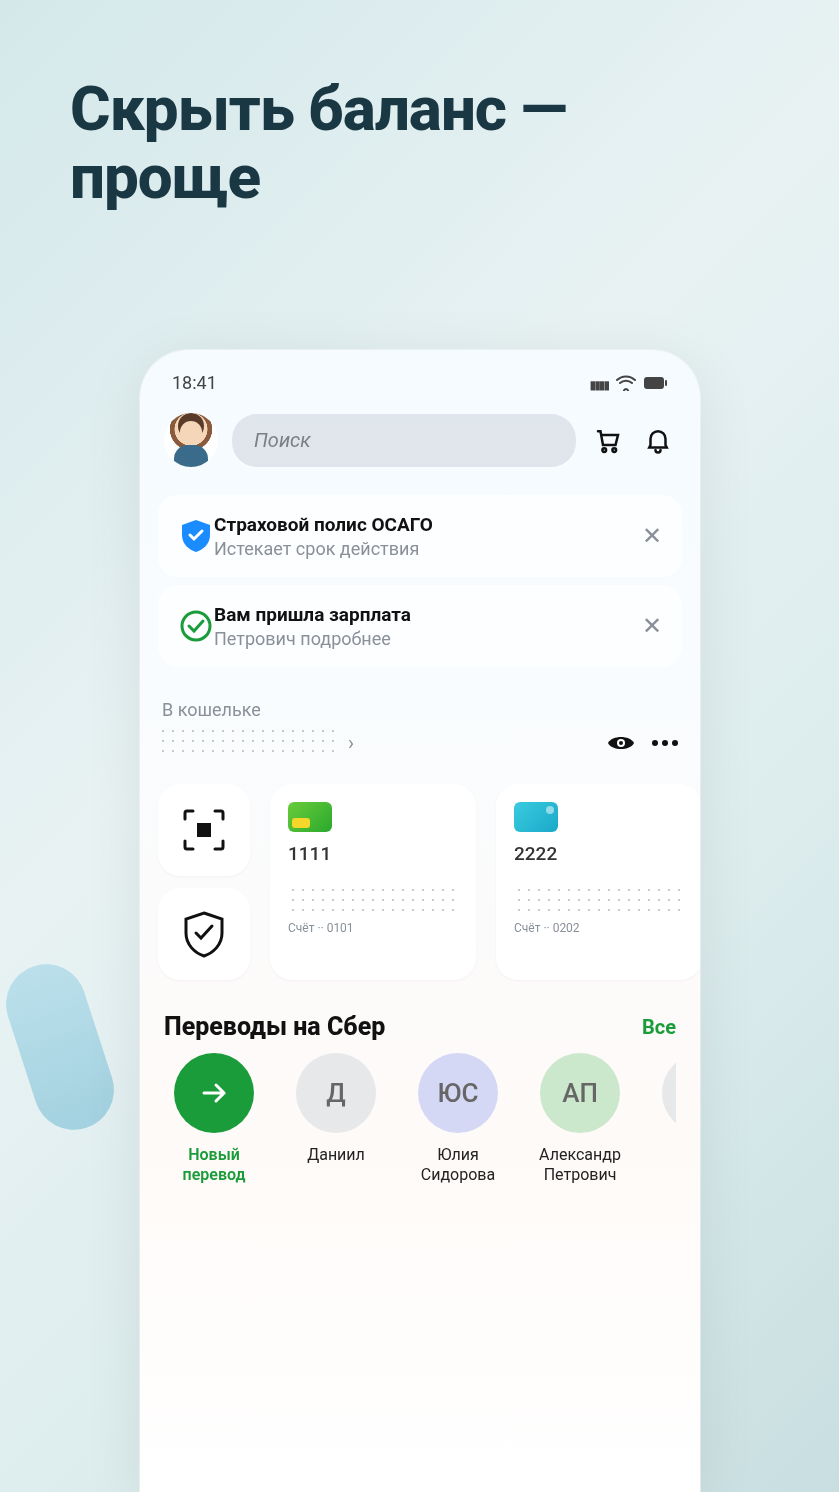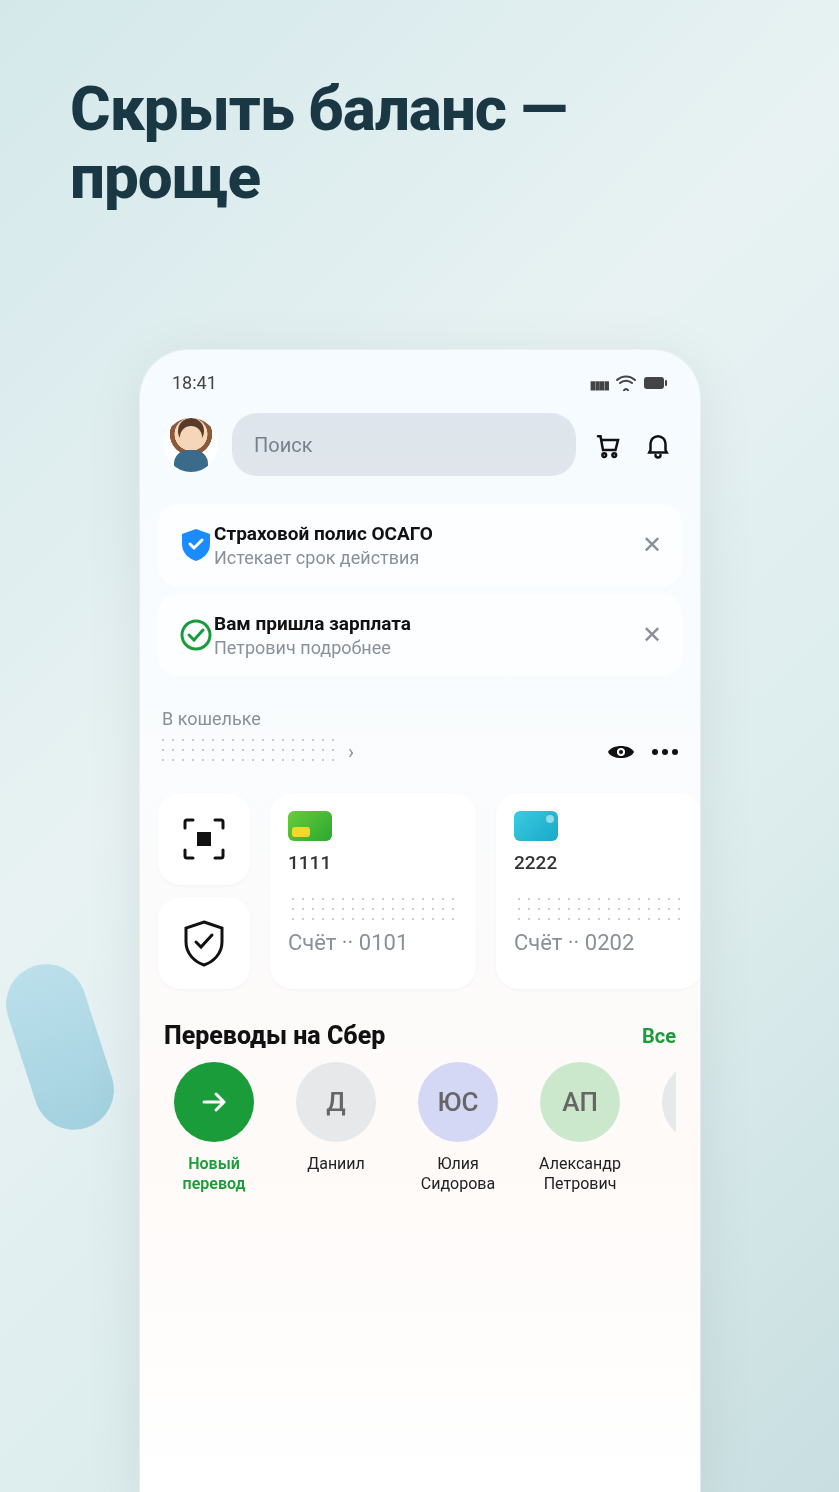--- a/index.html
+++ b/index.html
@@ -69,28 +69,29 @@
   .avatar::before {
     content:"";
     position:absolute;
     top:8px; left:16px; width:22px; height:22px;
     background:#f5d6b8;
     border-radius:50%;
     box-shadow: 0 -6px 0 2px #5a3a28;
   }
   .search-pill {
     flex: 1;
-    height: 63px;
+    height: 53px;
     background: rgba(180,190,200,0.35);
     border-radius: 25px;
     display: flex;
     align-items: center;
     padding: 0 22px;
     color: #7a8088;
     font-size: 20px;
+    font-style: italic;
   }
   .icon-btn {
     width: 36px; height: 36px;
     display: flex; align-items: center; justify-content: center;
     color: #222;
     flex-shrink: 0;
   }
   .notif-card {
     margin: 8px 18px;
     background: rgba(255,255,255,0.7);
@@ -151,21 +152,21 @@
   .mini-card {
     width: 44px; height: 30px;
     border-radius: 6px;
   }
   .mini-card.green { background: linear-gradient(135deg, #6acc3a, #2aa82e); position:relative; }
   .mini-card.green::after { content:""; position:absolute; bottom:4px; left:4px; width:18px; height:10px; background:#f5d62a; border-radius:3px; }
   .mini-card.cyan { background: linear-gradient(135deg, #3acce0, #1aa8c8); position:relative;}
   .mini-card.cyan::after { content:""; position:absolute; top:4px; right:4px; width:8px; height:8px; background:rgba(255,255,255,0.5); border-radius:50%;}
   .card-num { font-size: 19px; color: #333; font-weight:500; }
   .card-hidden { width: 170px; height: 26px; position:relative; margin-top:10px;}
-  .card-account { font-size: 22px; color: #8a9099; }
+  .card-account { font-size: 12px; color: #8a9099; }
   .transfers-section { padding: 32px 24px 0; }
   .transfers-header { display: flex; justify-content: space-between; align-items: center; margin-bottom: 12px; }
   .transfers-title { font-size: 25px; font-weight: 800; color: #111; }
   .transfers-all { font-size: 20px; font-weight: 700; color: #1a9c3a; }
   .contacts-row { display: flex; gap: 22px; overflow: hidden; }
   .contact {
     display: flex; flex-direction: column; align-items: center;
     gap: 12px;
     width: 100px;
     flex-shrink: 0;

